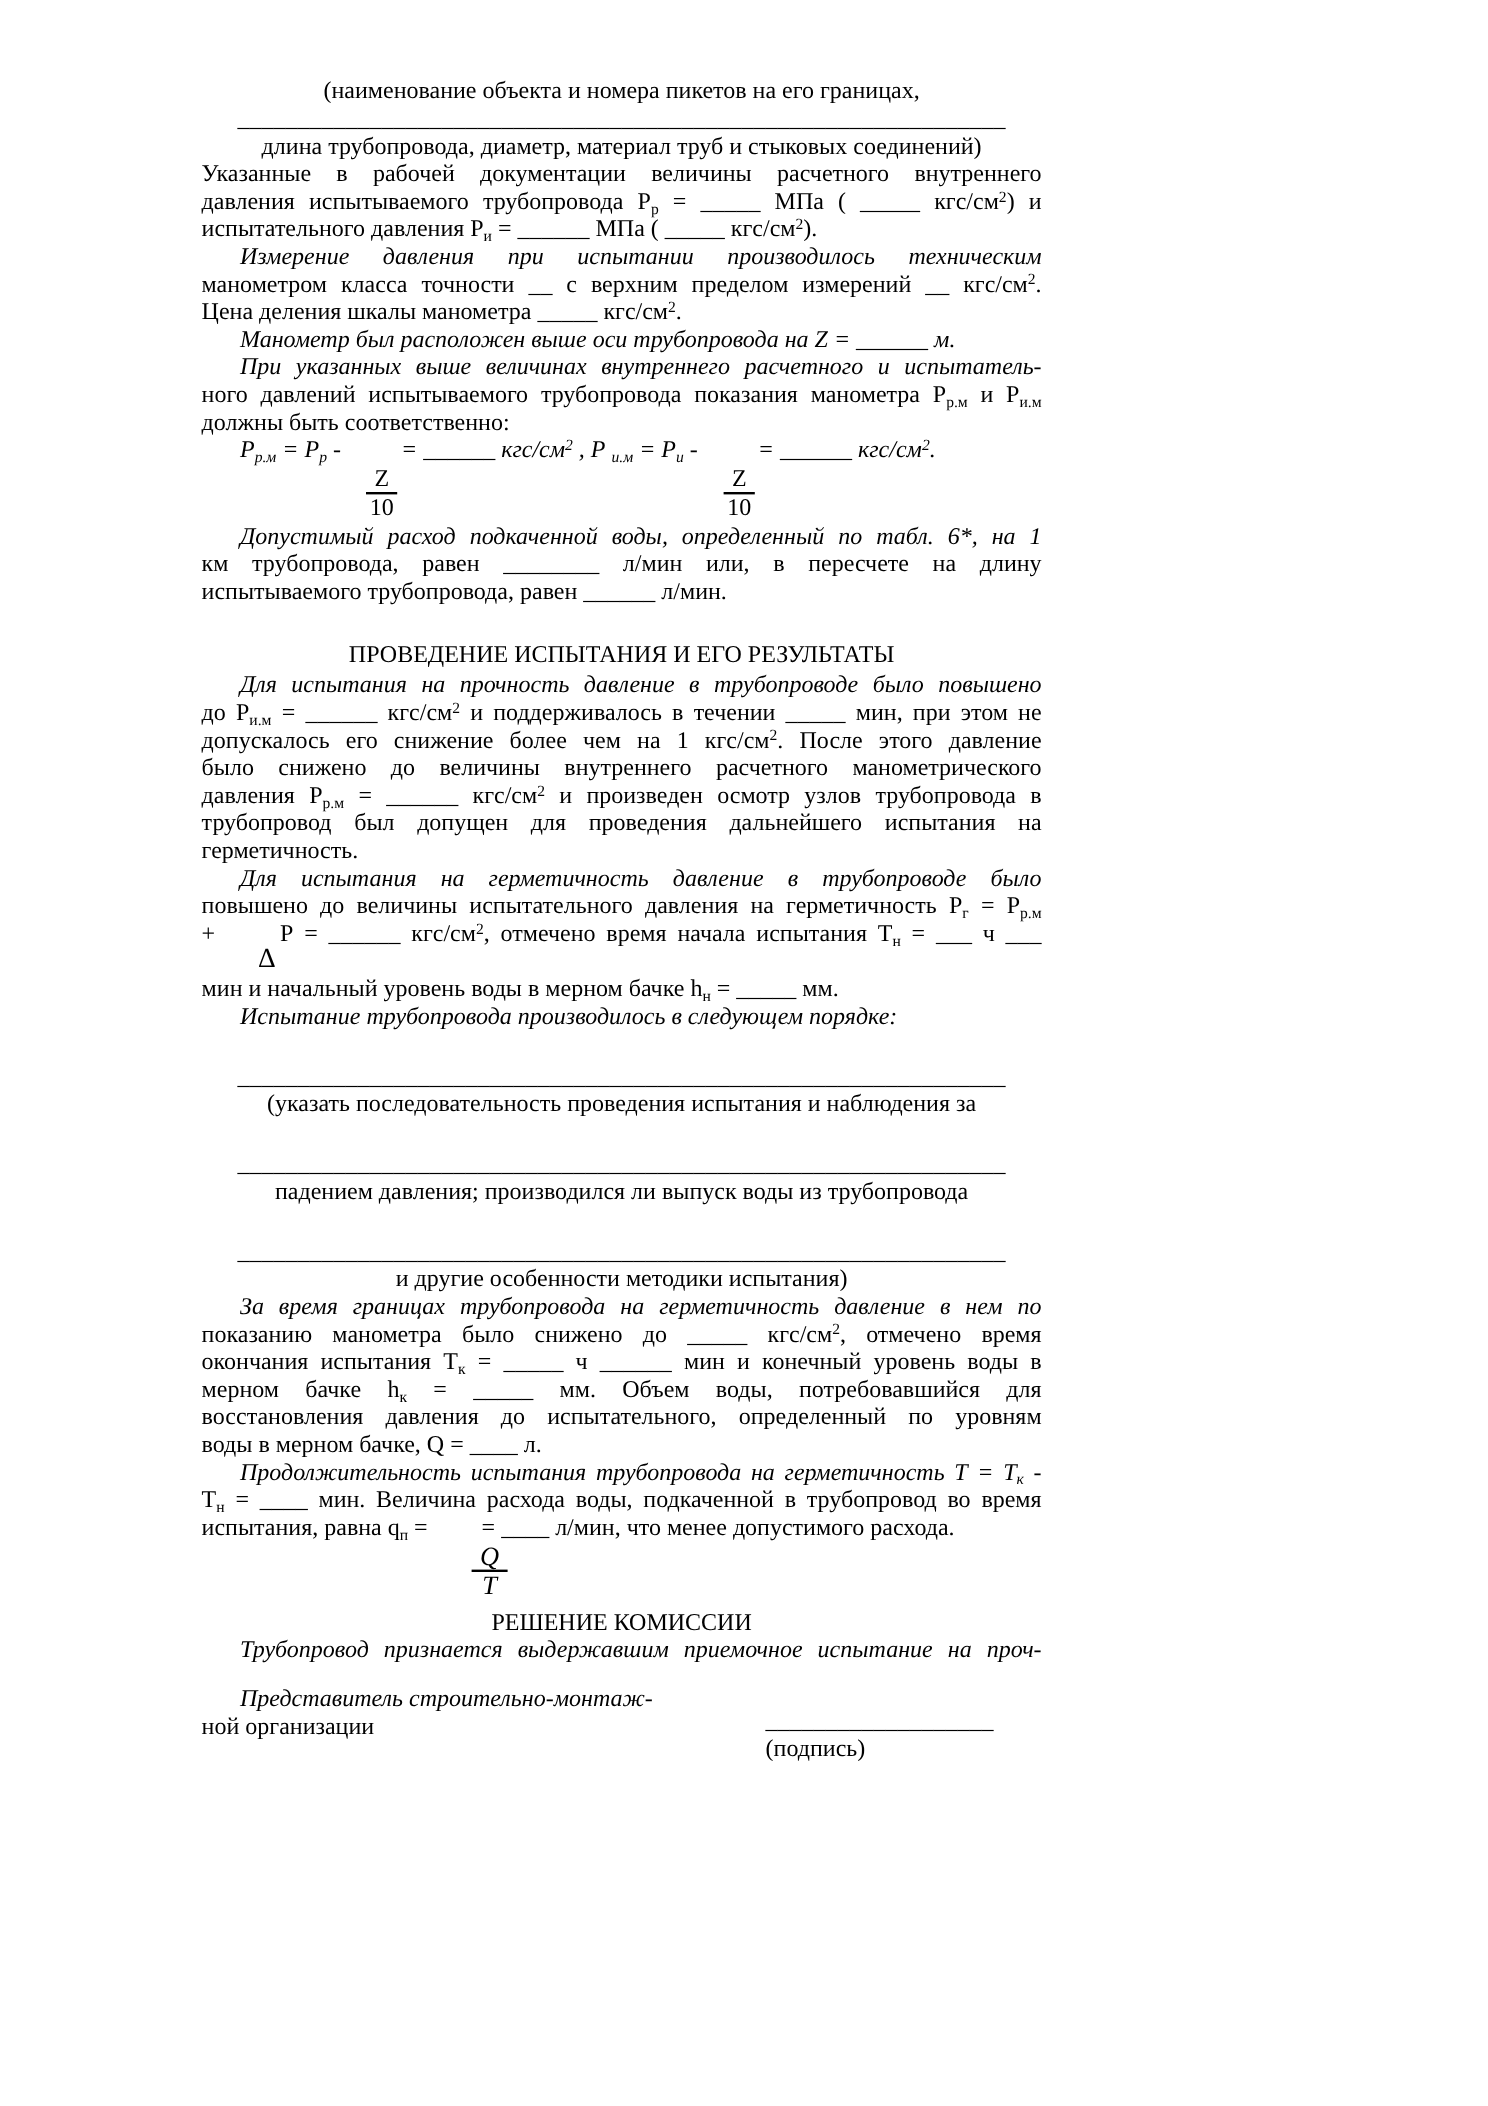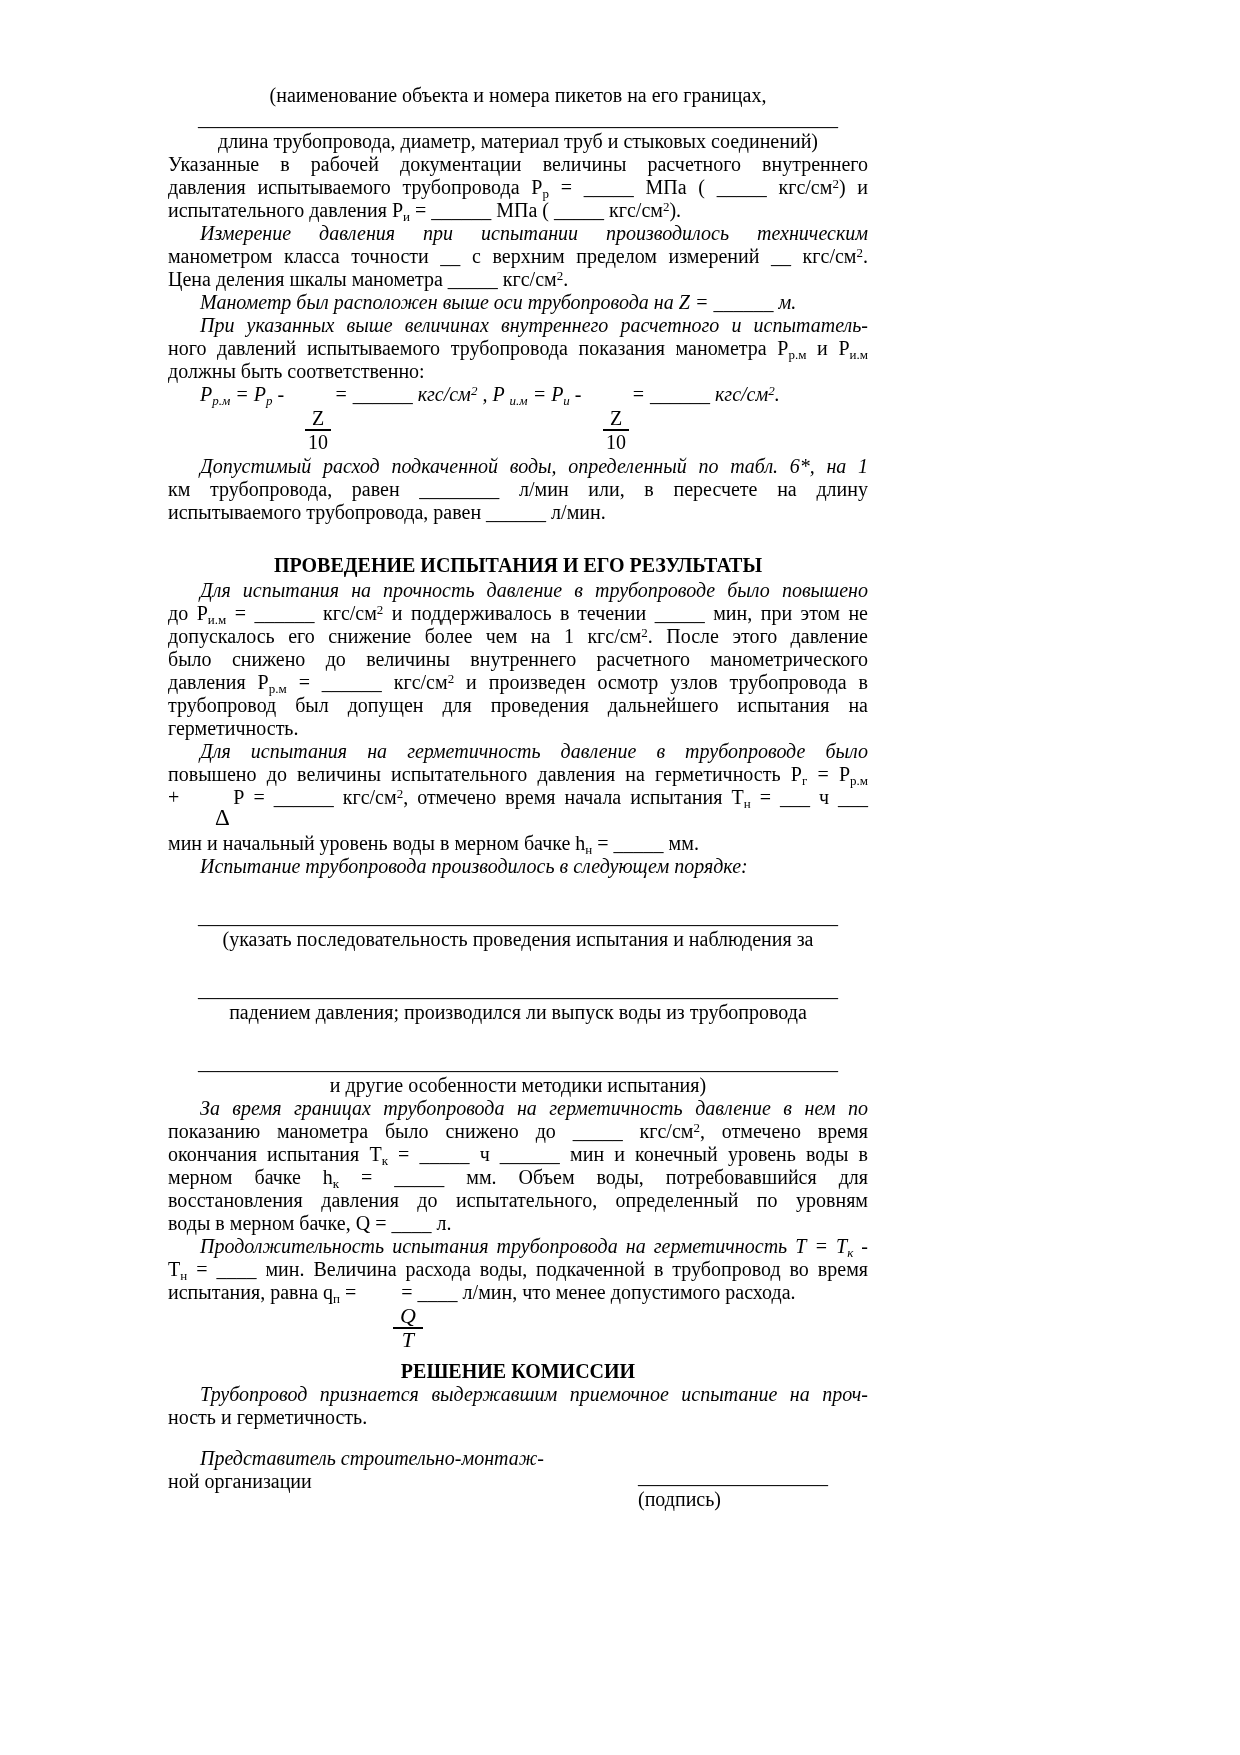--- a/index.html
+++ b/index.html
@@ -4,27 +4,27 @@
 <style>
   html,body { margin:0; padding:0; }
   .page {
     position:relative; width:1240px; height:1755px;
     background:#ffffff; color:#000000;
     font-family:"Liberation Serif","DejaVu Serif",serif;
     overflow:hidden;
   }
   .content {
     position:absolute; left:168px; top:0; width:700px;
-    padding-top:84px; font-size:20px; line-height:23px;
+    padding-top:65px; font-size:20px; line-height:23px;
   }
   .l { min-height:23px; line-height:23px; }
   .j { text-align:justify; text-align-last:justify; -moz-text-align-last:justify; }
   .i { text-indent:32px;font-style:italic; }
   .c { text-align:center; }
-  .b { font-weight:bold; }
+  .b { font-weight:normal; }
   sub { font-size:13px; line-height:0; vertical-align:-4px; }
   sup { font-size:13px; line-height:0; vertical-align:6px; }
   .sec1 { margin-top:30px; margin-bottom:2px; }
   .sec2 { margin-top:4px; }
   .fracrow { position:relative; height:49px; }
   .qtrow   { position:relative; height:52px; }
   .fr { position:absolute; top:2px; text-align:center; line-height:20px; font-size:20px; }
   .fr .fn { display:block; border-bottom:2px solid #000; padding:0 7px 1px 7px; }
   .fr .fd { display:block; padding-top:1px; }
   .fr1 { left:137px; }
@@ -125,21 +125,20 @@
     <div class="qtrow">
       <span class="fr frqt">
         <span class="fn">Q</span>
         <span class="fd">T</span>
       </span>
     </div>
 
     <div class="l c b sec2">РЕШЕНИЕ КОМИССИИ</div>
 
     <div class="l j i">Трубопровод признается выдержавшим приемочное испытание на проч-</div>
-    <div class="l">ность и герметичность.</div>
 
     <div class="sig">
       <div class="l i">Представитель строительно-монтаж-</div>
       <div class="l">ной организации</div>
       <div class="sigright">
         <div class="l">___________________</div>
         <div class="l">(подпись)</div>
       </div>
     </div>
 

